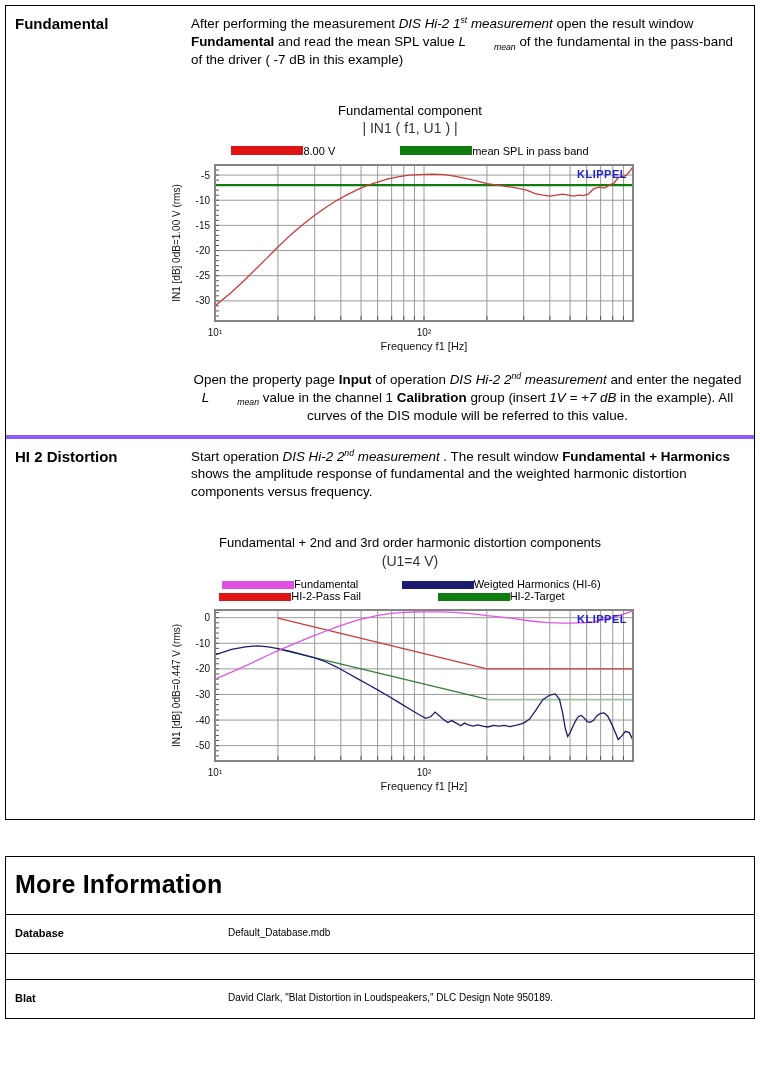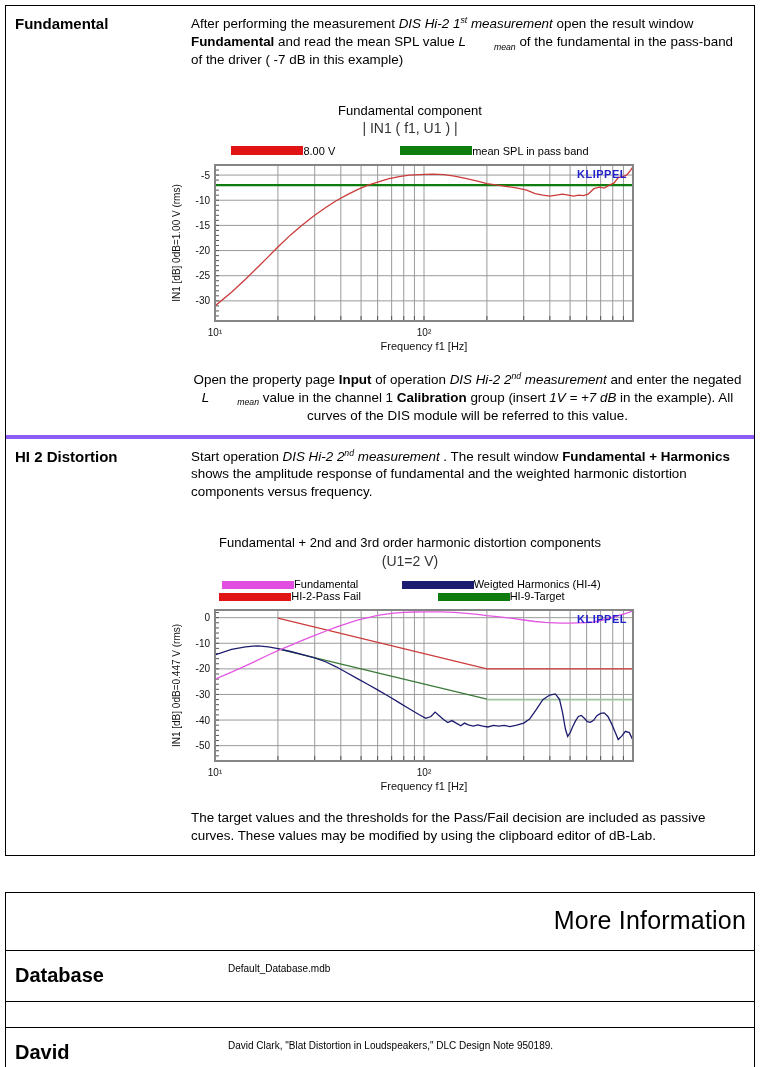--- a/index.html
+++ b/index.html
@@ -18,23 +18,23 @@
   .csub{text-align:center;font-size:14px;color:#333;margin:1px 0 0;}
   .legend{display:flex;justify-content:space-around;margin:7px 30px 1px;}
   .lg-col{display:flex;flex-direction:column;align-items:center;}
   .lg-entry{display:flex;flex-direction:row;align-items:center;font-size:11px;line-height:1.15;}
   .swatch{width:72px;height:9px;margin-bottom:1px;}
   .legend2 .swatch{height:8px;margin-top:3px;}
   .para2{margin-top:14px !important;text-align:center;}
   .endpara{margin-top:10px !important;}
   svg{display:block;}
   .mi{border:1px solid #000;margin-top:36px;}
-  .mi-header{font-size:25px;font-weight:normal;padding:13px 8px 15px 9px;letter-spacing:0.2px;text-align:right;}
+  .mi-header{font-size:25px;font-weight:bold;padding:13px 8px 15px 9px;letter-spacing:0.2px;}
   .mi-row{display:flex;border-top:1px solid #000;padding:11px 8px 13px 9px;}
-  .mi-label{flex:none;width:213px;font-weight:bold;font-size:20px;line-height:1.3;}
+  .mi-label{flex:none;width:213px;font-weight:bold;font-size:11px;line-height:1.3;}
   .mi-value{flex:1;font-size:10px;padding-top:1px;}
 </style>
 </head>
 <body>
 
 <div class="doc">
 
   <div class="tbl">
 
     <div class="trow">
@@ -156,40 +156,40 @@
       </div>
     </div>
 
     <div class="trow">
       <div class="lblcol">HI 2 Distortion</div>
       <div class="content">
         <p><span>Start operation </span><span style="font-style: italic;">DIS Hi-2 2</span><sup style="font-style: italic;">nd</sup><span style="font-style: italic;"> measurement</span><span> . The result window </span><span style="font-weight: bold;">Fundamental + Harmonics</span><span> shows the amplitude response of fundamental and the weighted harmonic distortion components versus frequency.</span></p>
 
         <div class="chartblock">
           <p class="ctitle">Fundamental + 2nd and 3rd order harmonic distortion components</p>
-          <p class="csub">(U1=2 V)</p>
+          <p class="csub">(U1=4 V)</p>
           <div class="legend legend2">
             <div class="lg-col">
               <div class="lg-entry">
                 <span class="swatch" style="background: rgb(225, 79, 225);"></span>
                 <span>Fundamental</span>
               </div>
               <div class="lg-entry">
                 <span class="swatch" style="background: rgb(224, 20, 20);"></span>
                 <span>HI-2-Pass Fail</span>
               </div>
             </div>
             <div class="lg-col">
               <div class="lg-entry">
                 <span class="swatch" style="background: rgb(27, 27, 112);"></span>
-                <span>Weigted Harmonics (HI-4)</span>
+                <span>Weigted Harmonics (HI-6)</span>
               </div>
               <div class="lg-entry">
                 <span class="swatch" style="background: rgb(14, 125, 14);"></span>
-                <span>HI-9-Target</span>
+                <span>HI-2-Target</span>
               </div>
             </div>
           </div>
           <svg width="476" height="193">
               <line x1="108.91526909377208" y1="6" x2="108.91526909377208" y2="157" stroke="#9a9a9a" stroke-width="1"></line>
               <line x1="108.91526909377208" y1="152" x2="108.91526909377208" y2="157" stroke="#555" stroke-width="1"></line>
               <line x1="145.71834223640946" y1="6" x2="145.71834223640946" y2="157" stroke="#9a9a9a" stroke-width="1"></line>
               <line x1="145.71834223640946" y1="152" x2="145.71834223640946" y2="157" stroke="#555" stroke-width="1"></line>
               <line x1="171.83053818754416" y1="6" x2="171.83053818754416" y2="157" stroke="#9a9a9a" stroke-width="1"></line>
               <line x1="171.83053818754416" y1="152" x2="171.83053818754416" y2="157" stroke="#555" stroke-width="1"></line>
@@ -277,38 +277,37 @@
               <polyline points="46.0,75.1 62.5,68.2 76.5,61.8 88.7,56.2 99.4,51.0 108.9,46.7 121.6,41.3 132.7,36.7 145.7,31.3 157.1,27.0 167.2,23.1 178.4,19.3 188.4,16.2 199.1,13.7 208.6,11.4 222.6,9.3 234.7,8.3 245.4,8.0 255.0,7.8 271.5,7.8 285.5,8.3 297.7,9.3 308.4,10.4 317.9,11.6 330.6,12.9 341.7,14.2 354.7,16.0 366.1,17.5 376.2,18.3 385.3,18.8 393.5,19.1 401.1,19.1 409.7,18.8 417.6,18.5 424.9,18.0 431.6,16.5 437.9,15.0 443.7,13.4 449.2,11.6 454.4,10.1 459.3,8.6 464.0,6.8" fill="none" stroke="#e356e3" stroke-width="1.3" clip-path="url(#clip1)"></polyline>
               <rect x="46" y="6" width="418" height="151" fill="none" stroke="#858585" stroke-width="2"></rect>
               <text x="458" y="19" text-anchor="end" font-size="11" font-weight="bold" letter-spacing="0.5" fill="#2222cc">KLIPPEL</text>
               <text x="46" y="172" text-anchor="middle" font-size="10" fill="#111">10¹</text>
               <text x="255" y="172" text-anchor="middle" font-size="10" fill="#111">10²</text>
               <text x="255" y="186" text-anchor="middle" font-size="11" fill="#111">Frequency f1  [Hz]</text>
               <text x="11" y="81.5" text-anchor="middle" font-size="10" fill="#111" transform="rotate(-90 11 81.5)">IN1 [dB]   0dB=0.447 V (rms)</text>
             </svg>
         </div>
 
-        <p class="endpara"><span>The target values and the thresholds for the Pass/Fail decision are included as passive curves. These values may be modified by using the clipboard editor of dB-Lab.</span></p>
       </div>
     </div>
 
   </div>
 
   <div class="mi">
     <div class="mi-header">More Information</div>
 
     <div class="mi-row">
       <div class="mi-label">Database</div>
       <div class="mi-value">Default_Database.mdb</div>
     </div>
 
     <div class="mi-row">
       <div class="mi-value"></div>
     </div>
 
     <div class="mi-row">
-      <div class="mi-label">David</div>
+      <div class="mi-label">Blat</div>
       <div class="mi-value">David Clark, "Blat Distortion in Loudspeakers," DLC Design Note 950189.</div>
     </div>
 
   </div>
 
 </div>
 
 </body></html>

